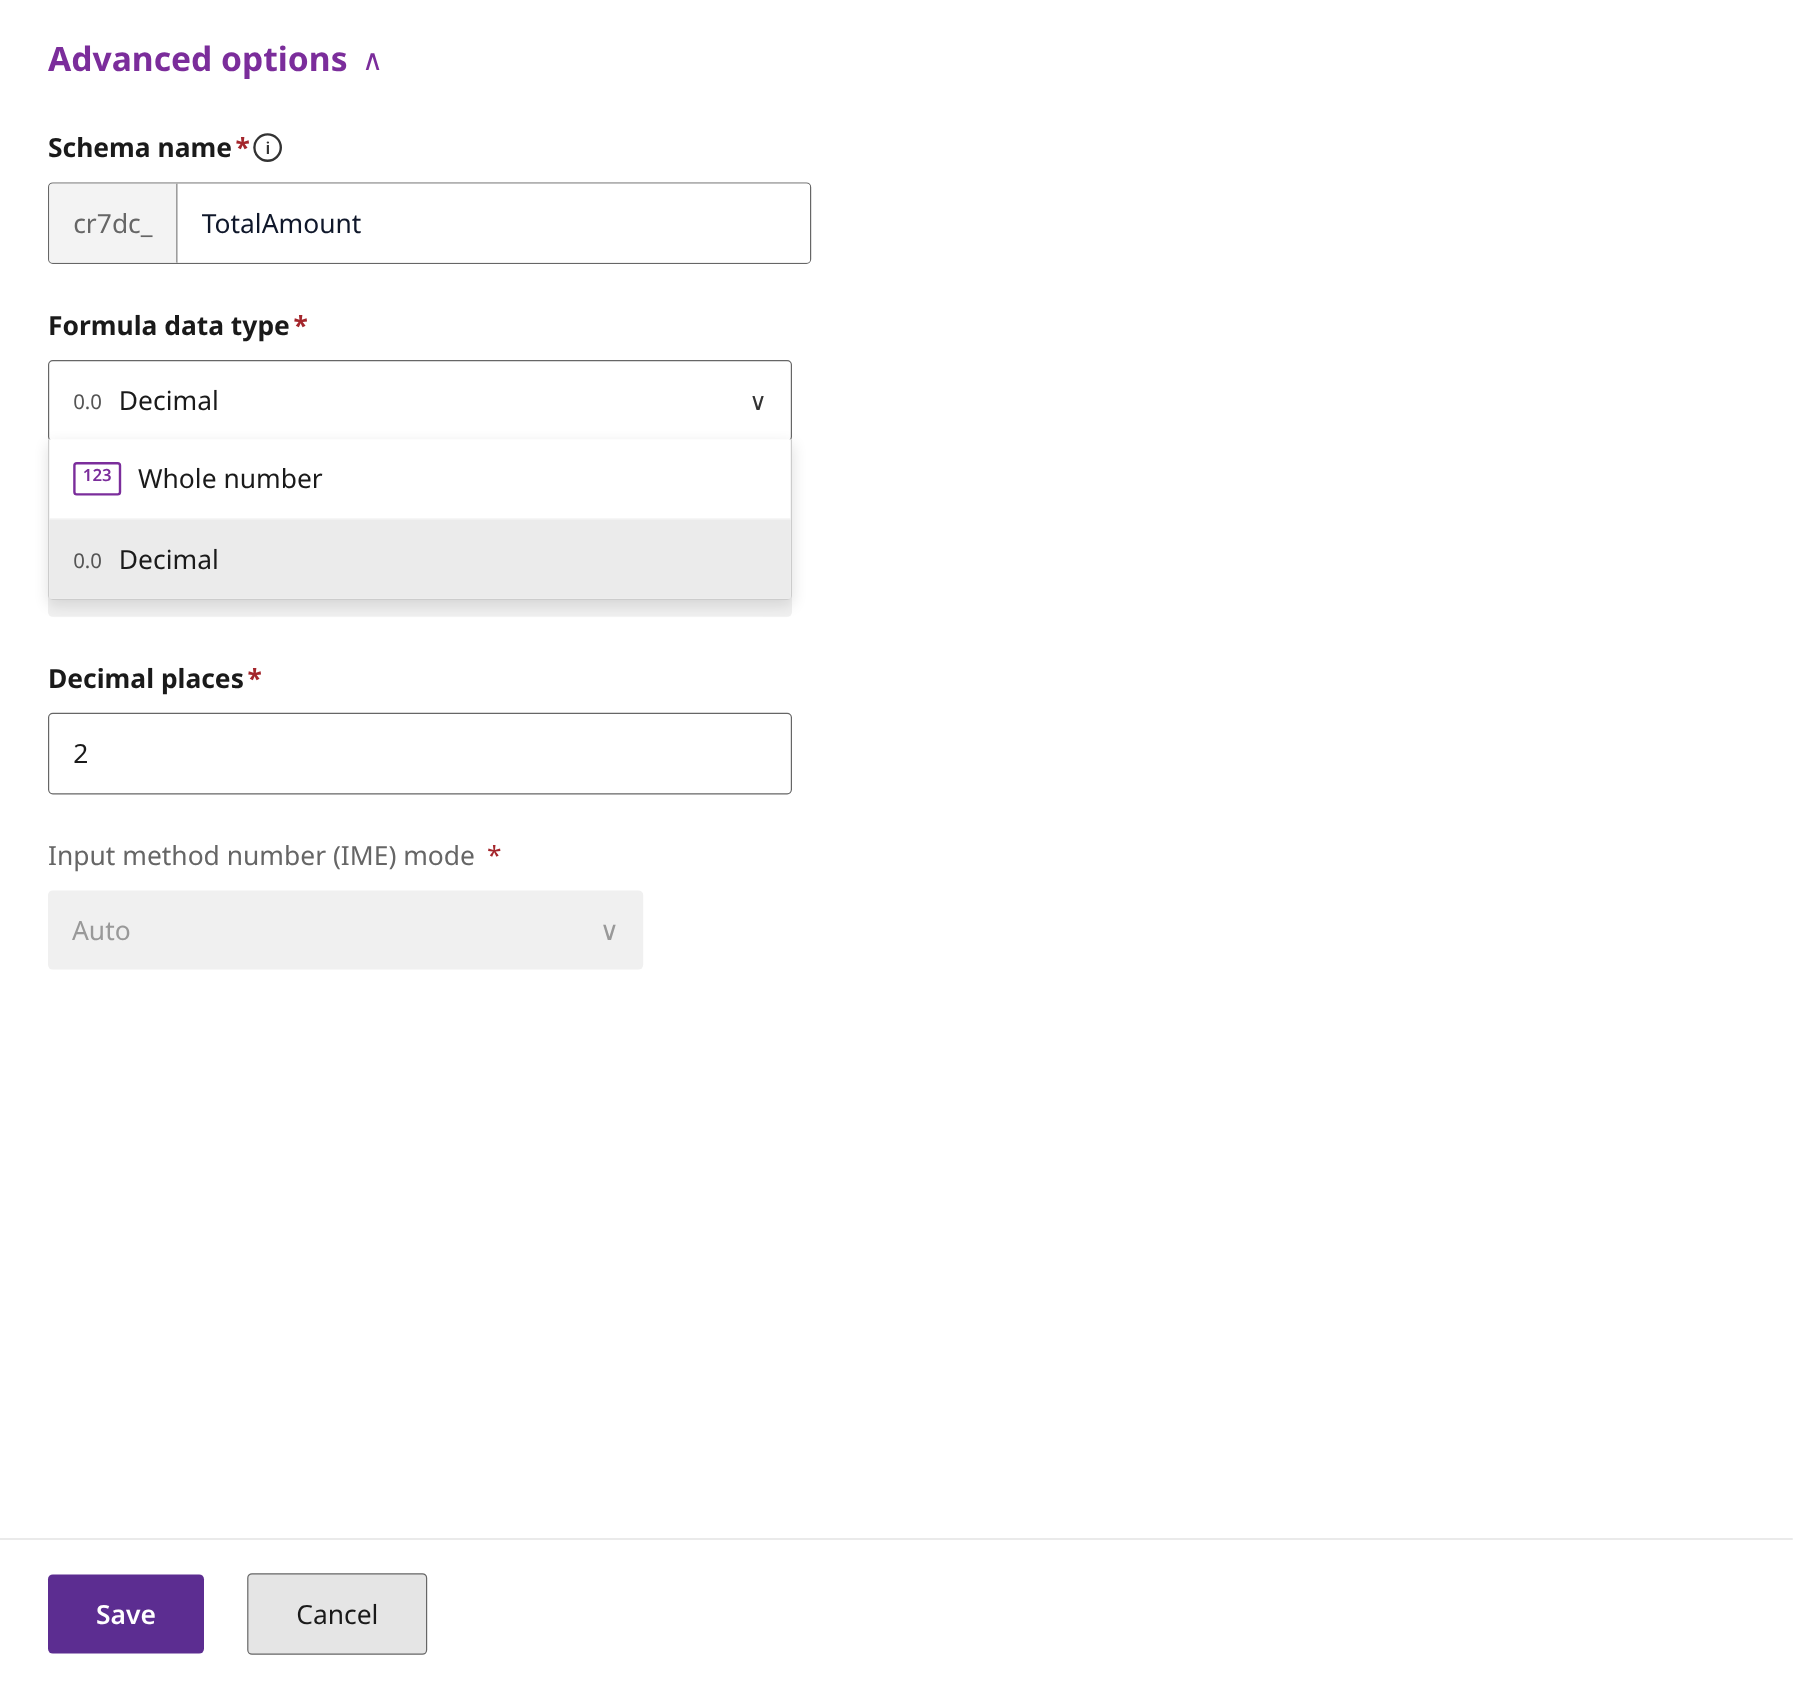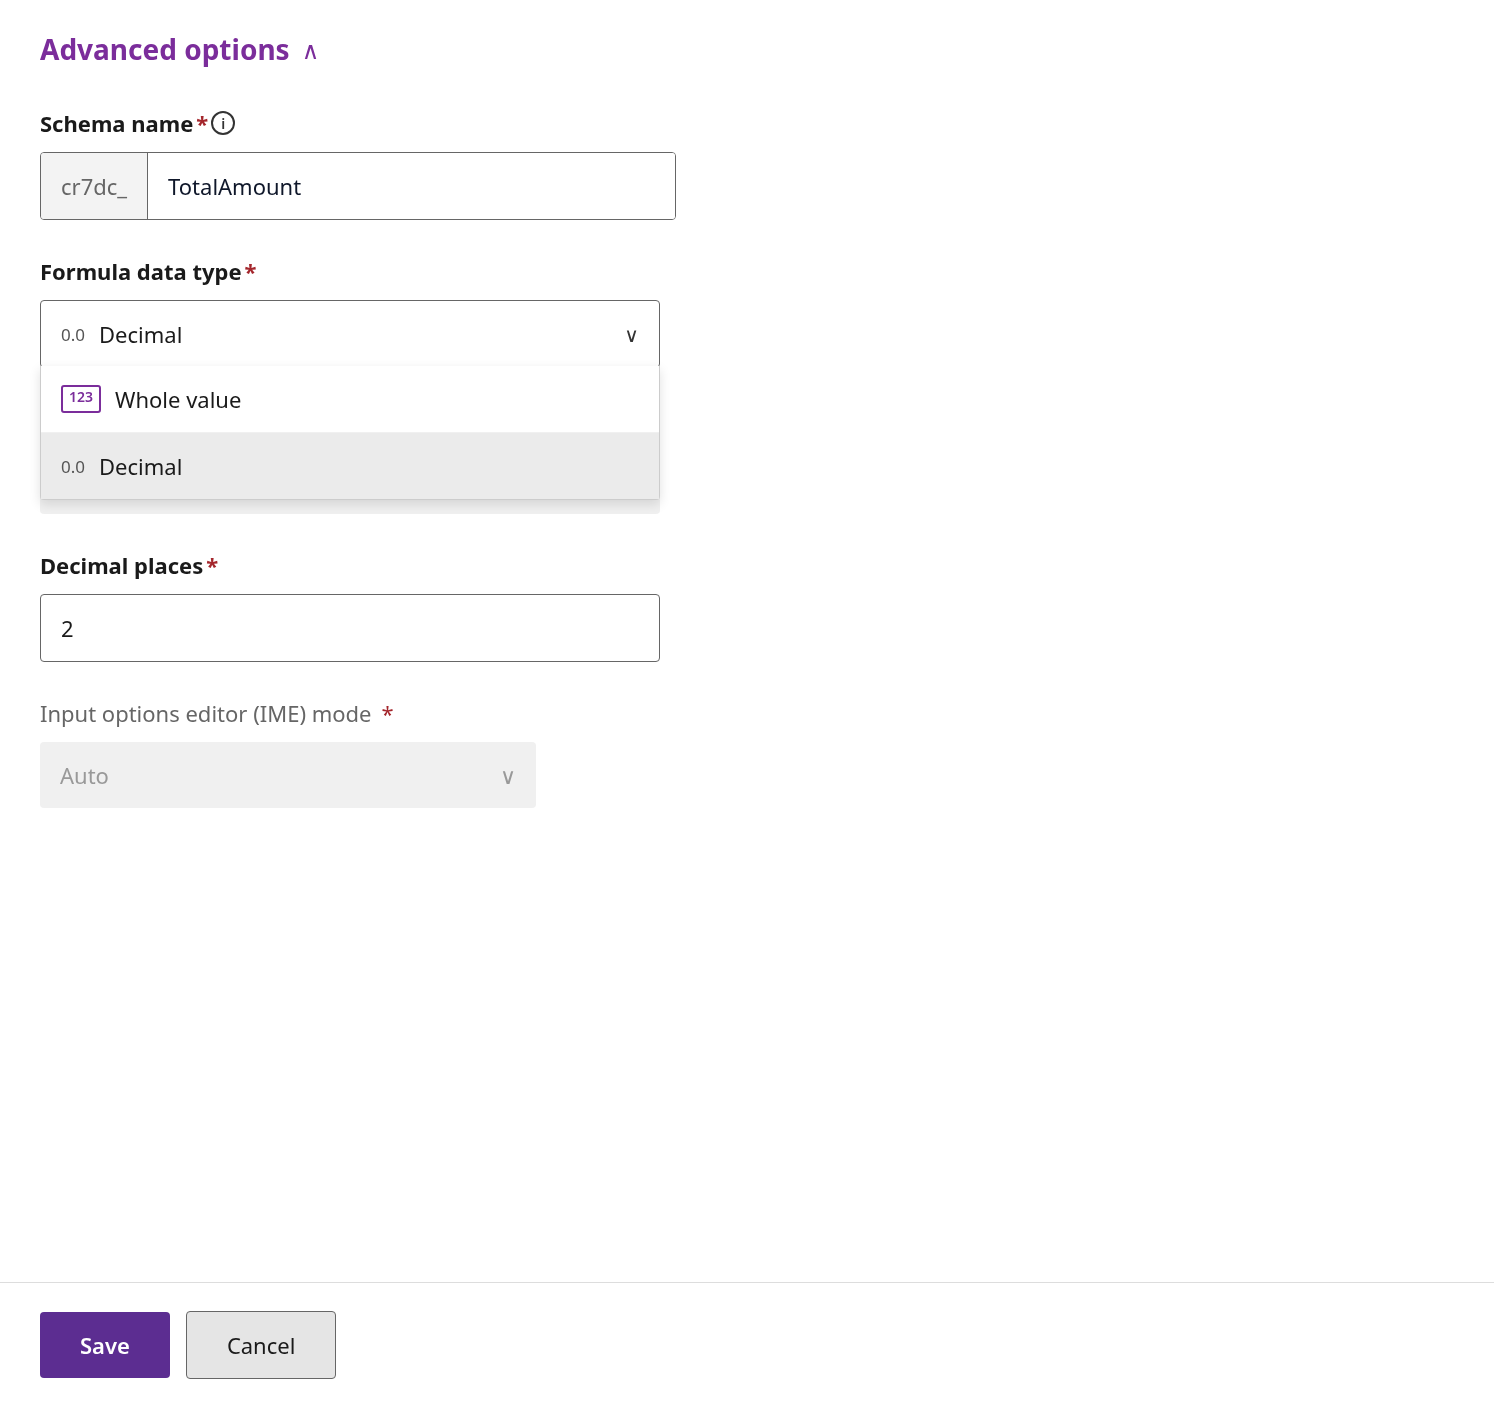--- a/index.html
+++ b/index.html
@@ -235,21 +235,21 @@
     .footer-bar {
       position: fixed;
       bottom: 0;
       left: 0;
       width: 1494px;
       background: #ffffff;
       border-top: 1.5px solid #ddd;
       padding: 28px 40px;
       display: flex;
       align-items: center;
-      gap: 16px;
+      gap: 36px;
     }
 
     .btn-save {
       background: #5c2d91;
       color: #fff;
       border: none;
       border-radius: 4px;
       padding: 18px 40px;
       font-size: 22px;
       font-weight: 600;
@@ -301,21 +301,21 @@
           <span>Decimal</span>
         </div>
         <span class="chevron-down-icon">∨</span>
       </div>
       <div class="dropdown-menu">
 
         <div class="dropdown-item">
           <span class="whole-number-icon">
             <span>123</span>
           </span>
-          <span>Whole value</span>
+          <span>Whole number</span>
         </div>
 
         <div class="dropdown-item selected-item">
           <span class="decimal-icon">0.0</span>
           <span>Decimal</span>
         </div>
       </div>
     </div>
   </div>
 
@@ -330,21 +330,21 @@
   <div class="form-section">
     <div class="field-label">
       <span>Decimal places</span>
       <span class="required-star">*</span>
     </div>
     <input class="text-input" type="text" value="2" style="">
   </div>
 
   <div class="form-section">
     <div class="field-label-light">
-      <span>Input options editor (IME) mode</span>
+      <span>Input method number (IME) mode</span>
       <span class="required-star">*</span>
     </div>
     <div class="dropdown-disabled">
       <span>Auto</span>
       <span>∨</span>
     </div>
   </div>
 
 </div>
 

